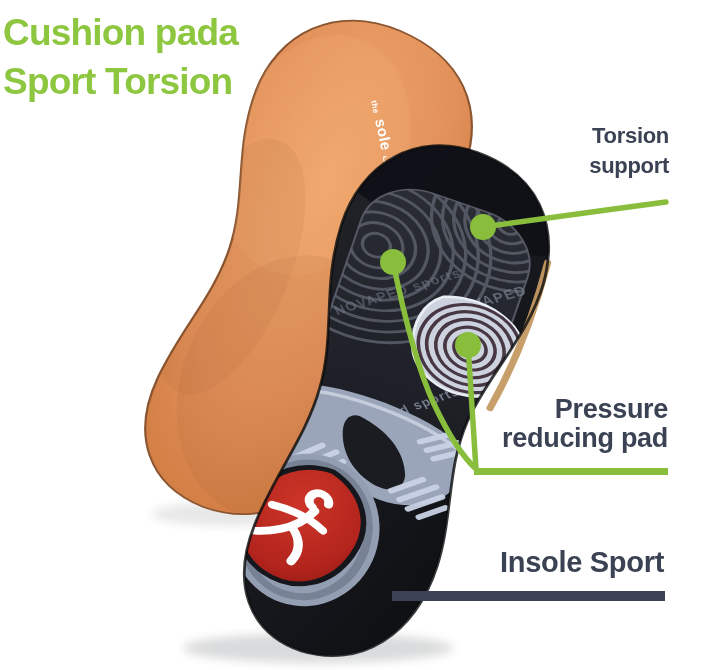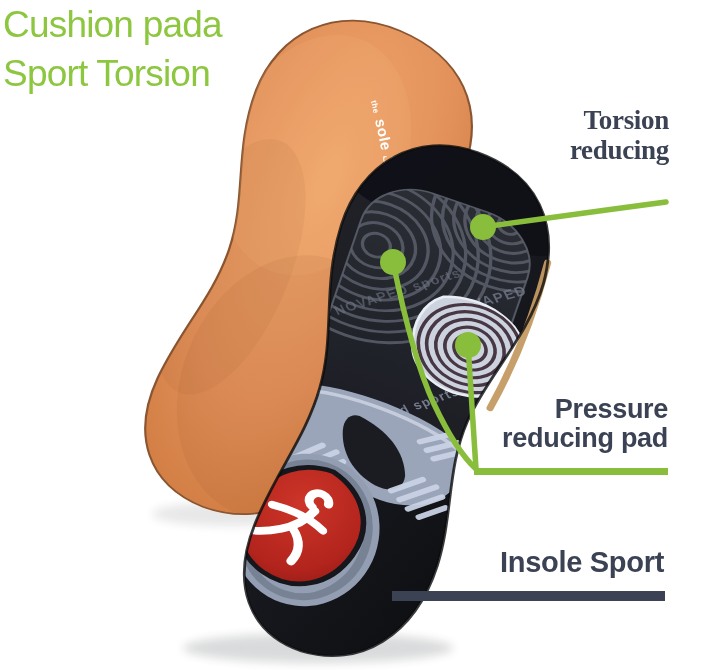--- a/index.html
+++ b/index.html
@@ -12,31 +12,31 @@
     --pad-red:#B7271E;
     --cork-tan:#C49A63;
     --brand-gold:#F3C64B;
     --brand-white:#FFFFFF;
   }
   *{margin:0;padding:0;box-sizing:border-box;}
   body{background:#ffffff;font-family:"Liberation Sans", sans-serif;}
   .stage{position:relative;width:706px;height:670px;background:#ffffff;overflow:hidden;}
   .scene{position:absolute;left:0;top:0;}
   .page-title{
-    position:absolute;left:3px;top:0px;
-    font-size:37px;font-weight:400;line-height:49px;letter-spacing:-0.8px;
+    position:absolute;left:3px;top:8px;
+    font-size:37px;font-weight:700;line-height:49px;letter-spacing:-0.8px;
     color:var(--accent-green);
   }
   .page-title span{display:block;}
   .callout-label{
     position:absolute;text-align:right;font-weight:700;
     color:var(--label-ink);letter-spacing:-0.3px;
   }
   .callout-label span{display:block;}
-  .lbl-torsion{top:105px;right:37px;font-size:27px;line-height:30px;font-family:Liberation Serif, serif;}
+  .lbl-torsion{top:121px;right:37px;font-size:22px;line-height:30px;}
   .lbl-pressure{top:395px;right:38px;font-size:27px;line-height:29px;}
   .lbl-insole{top:546px;right:42px;font-size:29px;line-height:32px;}
 </style>
 </head>
 <body>
 
 <div class="stage">
 
   <svg class="scene" width="706" height="670" viewBox="0 0 706 670">
     <defs>
@@ -204,21 +204,21 @@
     </g>
   </svg>
 
   <h1 class="page-title">
     <span>Cushion pada</span>
     <span>Sport Torsion</span>
   </h1>
 
   <div class="callout-label lbl-torsion">
     <span>Torsion</span>
-    <span>reducing</span>
+    <span>support</span>
   </div>
 
   <div class="callout-label lbl-insole">
     <span>Insole Sport</span>
   </div>
 
   <div class="callout-label lbl-pressure">
     <span>Pressure</span>
     <span>reducing pad</span>
   </div>

